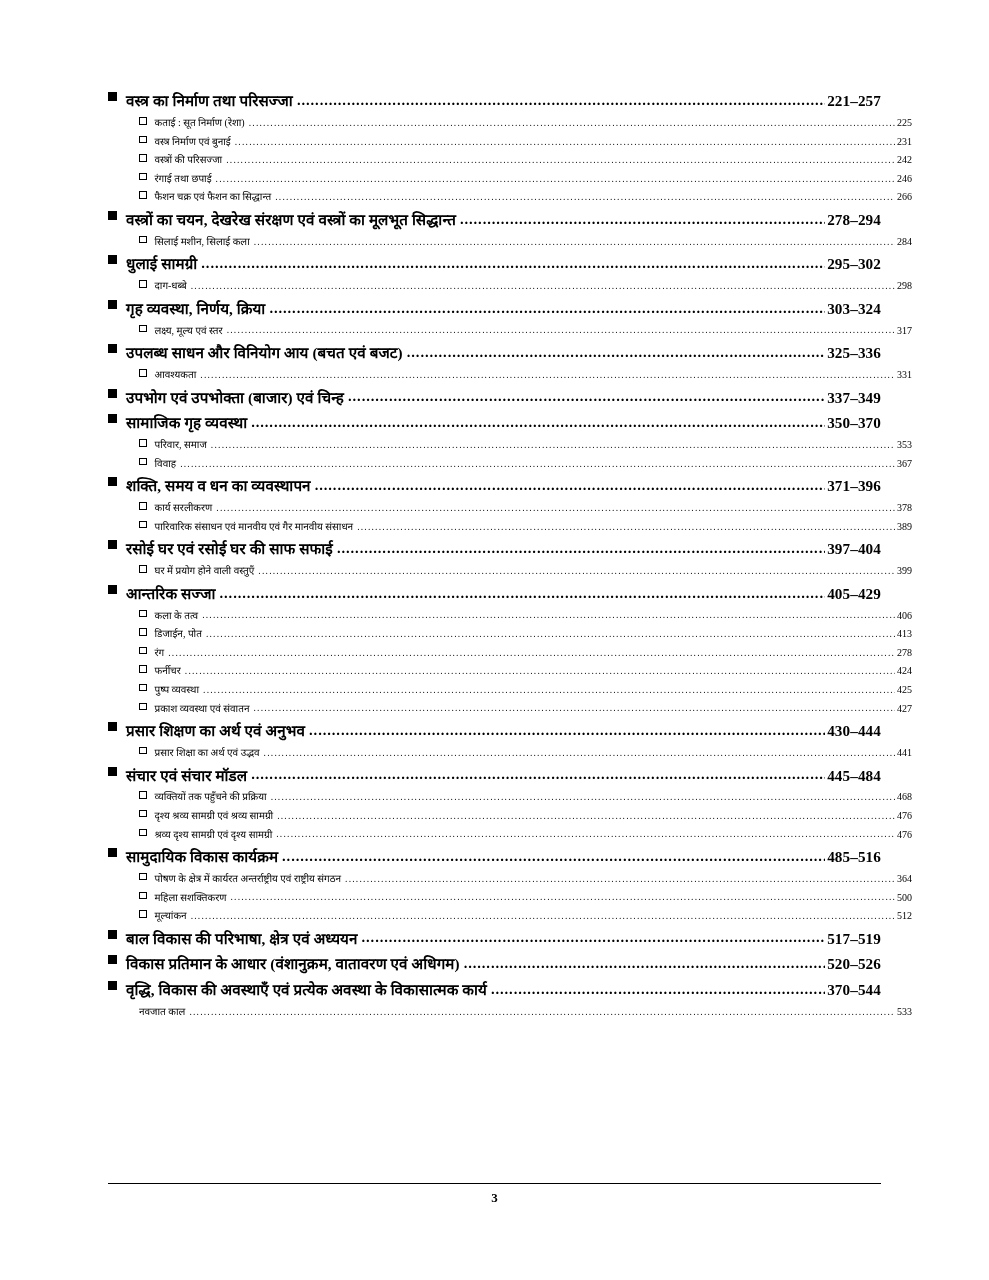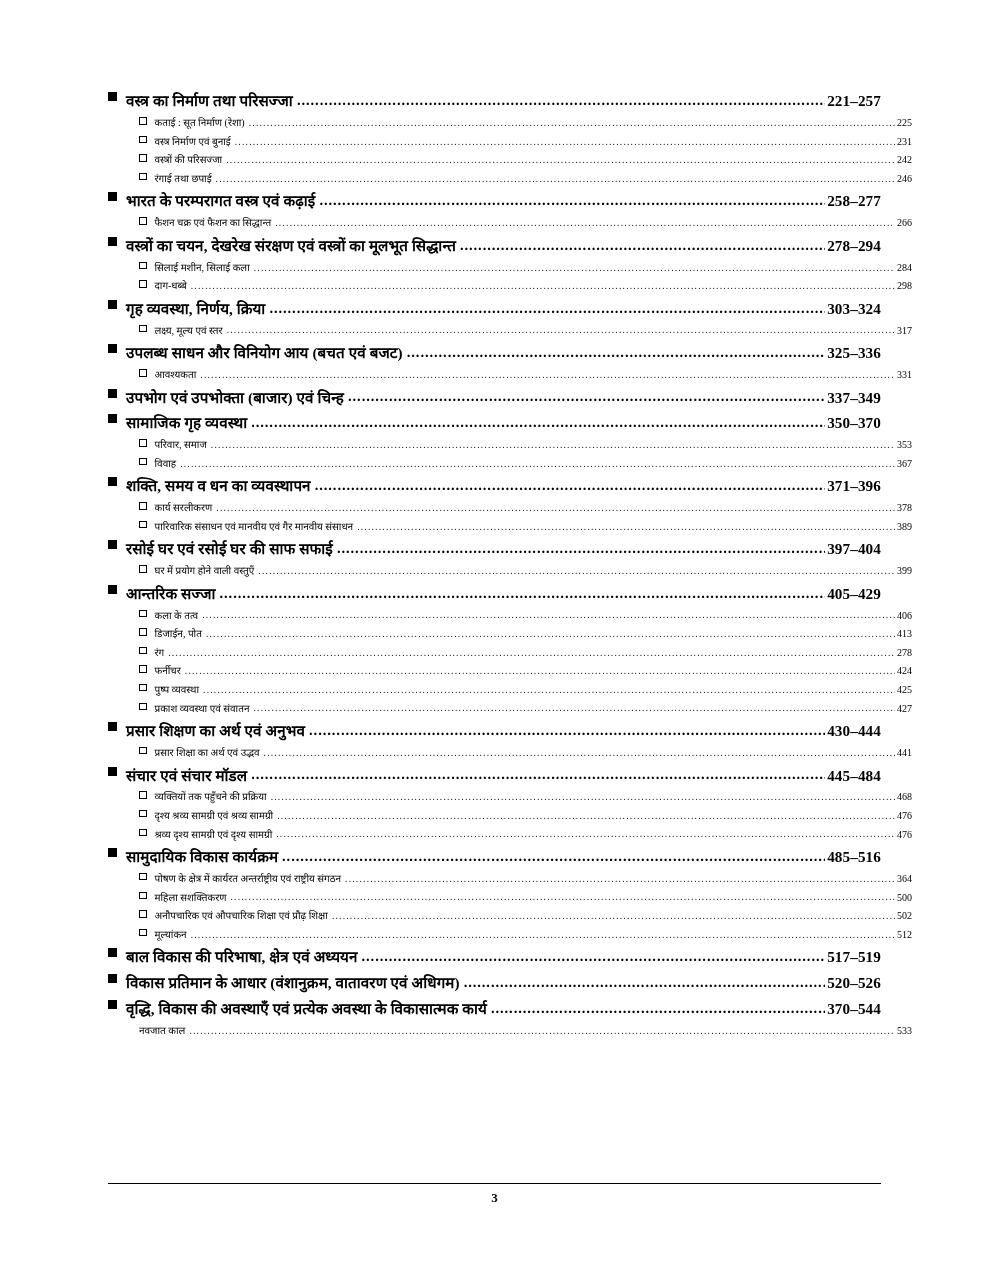--- a/index.html
+++ b/index.html
@@ -147,44 +147,44 @@
         <span class="title">वस्त्रों की परिसज्जा</span>
         <span class="leader"></span>
         <span class="pg">242</span>
       </div>
       <div class="row lvl2">
         <span class="marker"></span>
         <span class="title">रंगाई तथा छपाई</span>
         <span class="leader"></span>
         <span class="pg">246</span>
       </div>
-      <div class="row lvl1">
-        <span class="marker"></span>
-        <span class="title">भारत के परम्परागत वस्त्र एवं कढ़ाई</span>
-        <span class="leader"></span>
-        <span class="pg">258–277</span>
-      </div>
       <div class="row lvl2">
         <span class="marker"></span>
         <span class="title">फैशन चक्र एवं फैशन का सिद्धान्त</span>
         <span class="leader"></span>
         <span class="pg">266</span>
       </div>
       <div class="row lvl1">
         <span class="marker"></span>
         <span class="title">वस्त्रों का चयन, देखरेख संरक्षण एवं वस्त्रों का मूलभूत सिद्धान्त</span>
         <span class="leader"></span>
         <span class="pg">278–294</span>
       </div>
       <div class="row lvl2">
         <span class="marker"></span>
         <span class="title">सिलाई मशीन, सिलाई कला</span>
         <span class="leader"></span>
         <span class="pg">284</span>
       </div>
+      <div class="row lvl1">
+        <span class="marker"></span>
+        <span class="title">धुलाई सामग्री</span>
+        <span class="leader"></span>
+        <span class="pg">295–302</span>
+      </div>
       <div class="row lvl2">
         <span class="marker"></span>
         <span class="title">दाग-धब्बे</span>
         <span class="leader"></span>
         <span class="pg">298</span>
       </div>
       <div class="row lvl1">
         <span class="marker"></span>
         <span class="title">गृह व्यवस्था, निर्णय, क्रिया</span>
         <span class="leader"></span>
@@ -350,26 +350,20 @@
         <span class="marker"></span>
         <span class="title">पोषण के क्षेत्र में कार्यरत अन्तर्राष्ट्रीय एवं राष्ट्रीय संगठन</span>
         <span class="leader"></span>
         <span class="pg">364</span>
       </div>
       <div class="row lvl2">
         <span class="marker"></span>
         <span class="title">महिला सशक्तिकरण</span>
         <span class="leader"></span>
         <span class="pg">500</span>
-      </div>
-      <div class="row lvl2">
-        <span class="marker"></span>
-        <span class="title">अनौपचारिक एवं औपचारिक शिक्षा एवं प्रौढ़ शिक्षा</span>
-        <span class="leader"></span>
-        <span class="pg">502</span>
       </div>
       <div class="row lvl2">
         <span class="marker"></span>
         <span class="title">मूल्यांकन</span>
         <span class="leader"></span>
         <span class="pg">512</span>
       </div>
       <div class="row lvl1">
         <span class="marker"></span>
         <span class="title">बाल विकास की परिभाषा, क्षेत्र एवं अध्ययन</span>

